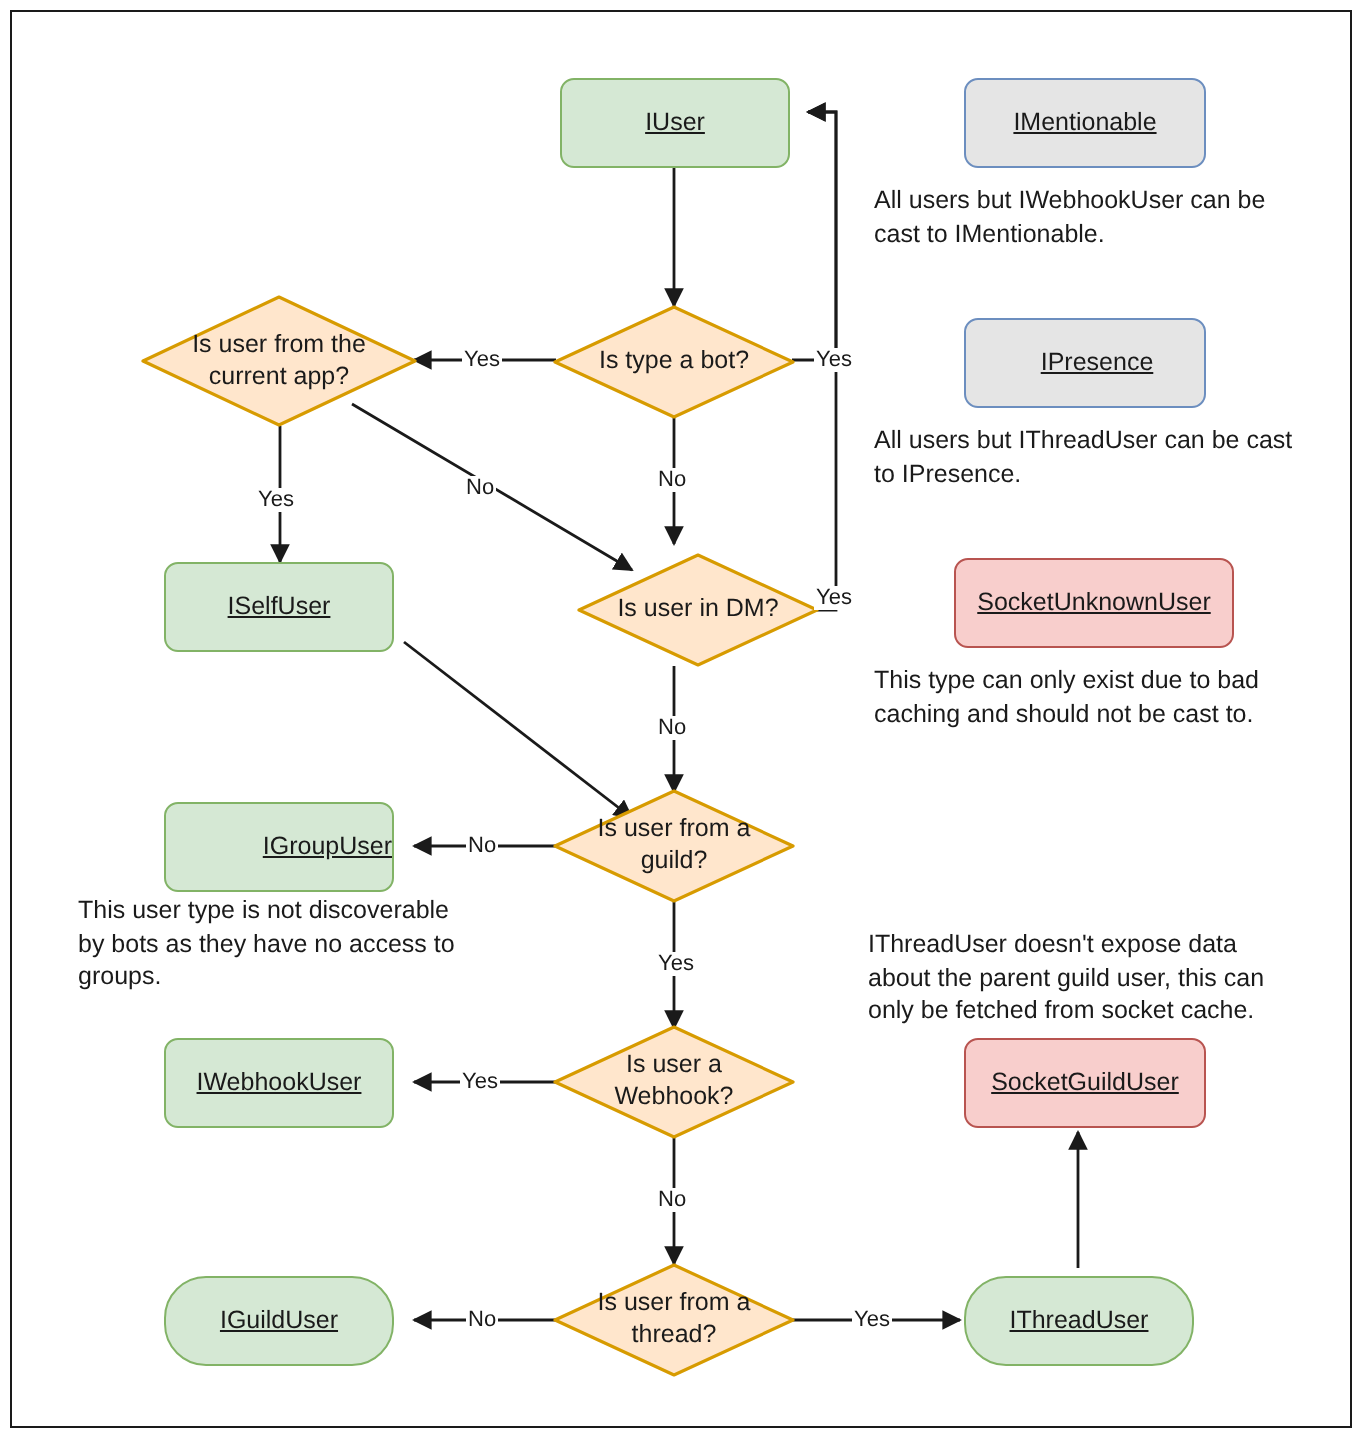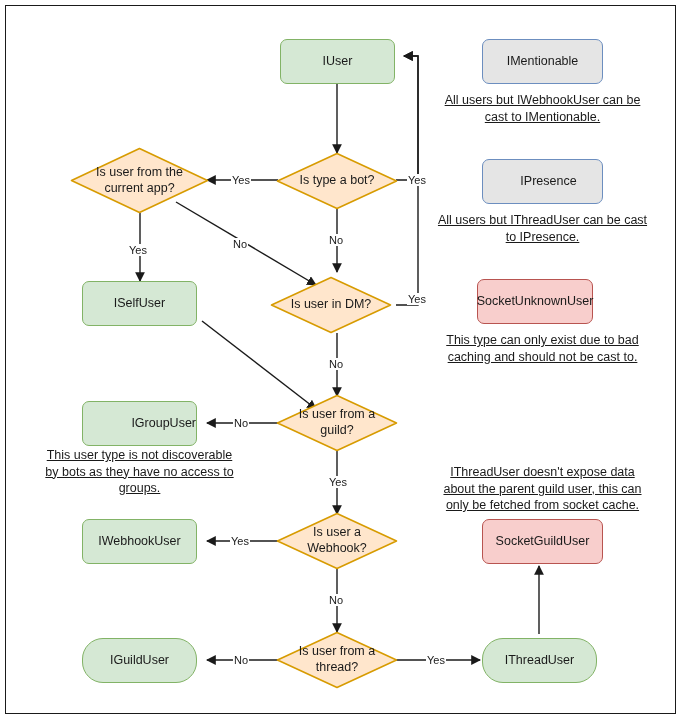--- a/index.html
+++ b/index.html
@@ -35,20 +35,21 @@
   .node {
     position: absolute;
     box-sizing: border-box;
     display: flex;
     align-items: center;
     justify-content: center;
     text-align: center;
     font-size: 12.5px;
     color: #1a1a1a;
     line-height: 1.25;
+    text-decoration: underline;
   }
   .box {
     border-radius: 7px;
     border-width: 1.3px;
     border-style: solid;
   }
   .box.green  { background: #d5e8d4; border-color: #82b366; }
   .box.blue   { background: #e5e5e5; border-color: #6c8ebf; text-align: right; }
   .box.red    { background: #f8cecc; border-color: #b85450; }
 
@@ -71,25 +72,24 @@
     justify-content: center;
     text-align: center;
     font-size: 12.5px;
     color: #1a1a1a;
     line-height: 1.25;
     padding: 0 6px;
     box-sizing: border-box;
   }
   .note {
     position: absolute;
-    text-align: center;
+    text-align: left;
     font-size: 12.5px;
     color: #1a1a1a;
     line-height: 1.32;
-    text-decoration: underline;
   }
   .edge-label {
     position: absolute;
     font-size: 11px;
     color: #1a1a1a;
     background: #ffffff;
     padding: 0 1px;
     text-align: left;
     line-height: 1.1;
   }
@@ -166,21 +166,21 @@
   </div>
 
   <div class="node box blue" style="left:476px; top:33px; width:121px; height:45px;">
     <span>IMentionable</span>
   </div>
 
   <div class="node box blue" style="left:476px; top:153px; width:121px; height:45px;padding-left:12px;">
     <span>IPresence</span>
   </div>
 
-  <div class="node box red" style="left:471px; top:273px; width:116px; height:45px;align-items:center;">
+  <div class="node box red" style="left:471px; top:273px; width:140px; height:45px;align-items:center;">
     <span>SocketUnknownUser</span>
   </div>
 
   <div class="node box red" style="left:476px; top:513px; width:121px; height:45px;">
     <span>SocketGuildUser</span>
   </div>
 
   <div class="diamond-wrap" style="left:64px; top:141px; width:139px; height:67px;">
     <svg width="139" height="67" viewBox="0 0 139 67" xmlns="http://www.w3.org/2000/svg">
       <polygon points="69.5,1.5 137.5,33.5 69.5,65.5 1.5,33.5" fill="#ffe6cc" stroke="#d79b00" stroke-width="1.6" stroke-linejoin="round"></polygon>
@@ -188,21 +188,21 @@
     <div class="diamond-label">Is user from the current app?</div>
   </div>
 
   <div class="diamond-wrap" style="left:270px; top:146px; width:122px; height:58px;">
     <svg width="122" height="58" viewBox="0 0 122 58" xmlns="http://www.w3.org/2000/svg">
       <polygon points="61,1.5 120.5,29 61,56.5 1.5,29" fill="#ffe6cc" stroke="#d79b00" stroke-width="1.6" stroke-linejoin="round"></polygon>
     </svg>
     <div class="diamond-label">Is type a bot?</div>
   </div>
 
-  <div class="diamond-wrap" style="left:264px; top:270px; width:122px; height:58px;">
+  <div class="diamond-wrap" style="left:282px; top:270px; width:122px; height:58px;">
     <svg width="122" height="58" viewBox="0 0 122 58" xmlns="http://www.w3.org/2000/svg">
       <polygon points="61,1.5 120.5,29 61,56.5 1.5,29" fill="#ffe6cc" stroke="#d79b00" stroke-width="1.6" stroke-linejoin="round"></polygon>
     </svg>
     <div class="diamond-label">Is user in DM?</div>
   </div>
 
   <div class="diamond-wrap" style="left:270px; top:388px; width:122px; height:58px;">
     <svg width="122" height="58" viewBox="0 0 122 58" xmlns="http://www.w3.org/2000/svg">
       <polygon points="61,1.5 120.5,29 61,56.5 1.5,29" fill="#ffe6cc" stroke="#d79b00" stroke-width="1.6" stroke-linejoin="round"></polygon>
     </svg>

